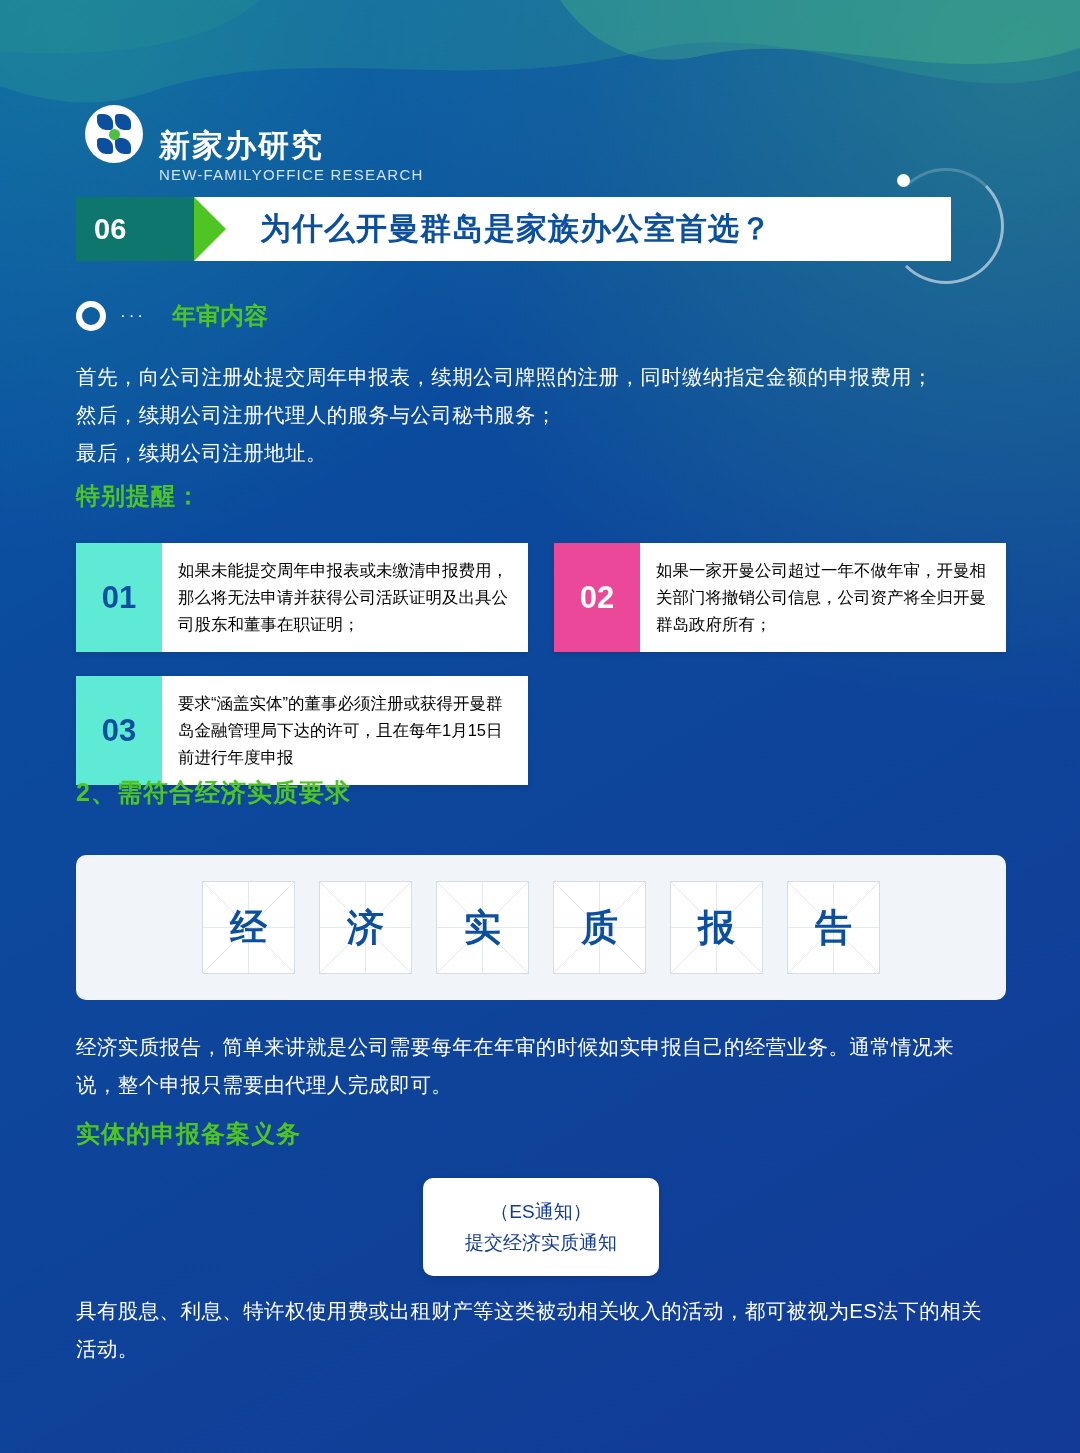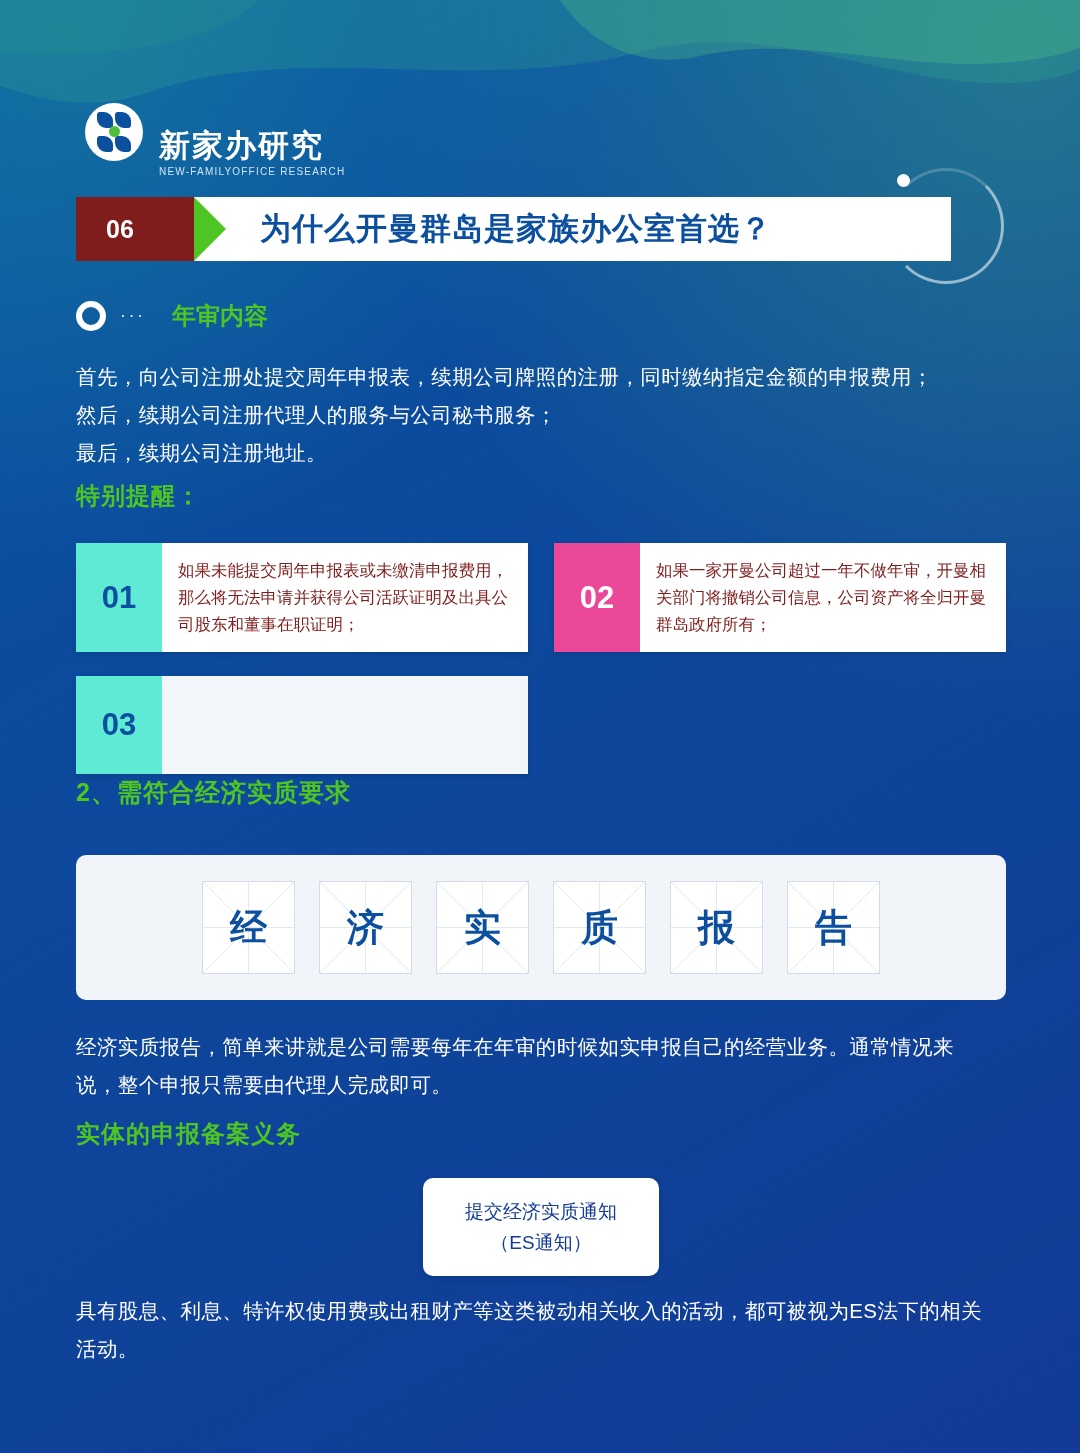--- a/index.html
+++ b/index.html
@@ -47,33 +47,33 @@
   .logo-mark .p4 { bottom: 9px; right: 12px; }
   .logo-mark .core {
     position: absolute; width: 11px; height: 11px; border-radius: 50%;
     background: #4fbf3f;
   }
   .logo-text { display: flex; flex-direction: column; line-height: 1; margin-top: 44px; }
   .logo-cn {
     color: #ffffff; font-size: 31px; font-weight: bold; letter-spacing: 2px;
   }
   .logo-en {
-    color: #cfe4f7; font-size: 10px; letter-spacing: 1.2px; margin-top: 6px;
+    color: #cfe4f7; font-size: 15px; letter-spacing: 1.2px; margin-top: 6px;
   }
 
   
   .headband {
     position: absolute; top: 197px; left: 76px;
     width: 875px; height: 64px;
     display: flex; align-items: stretch;
   }
   .headband .num {
-    width: 118px; background: #7f1d1d;
-    color: #ffffff; font-size: 25px; font-weight: bold;
-    display: flex; align-items: center; padding-left: 30px;
+    width: 118px; background: #0f766e;
+    color: #ffffff; font-size: 29px; font-weight: bold;
+    display: flex; align-items: center; padding-left: 18px;
     position: relative;
   }
   .headband .num::after {
     content: ""; position: absolute; right: -32px; top: 0;
     width: 0; height: 0;
     border-left: 32px solid #4ec523;
     border-top: 32px solid transparent;
     border-bottom: 32px solid transparent;
   }
   .headband .title {
@@ -131,21 +131,21 @@
     box-shadow: 0 2px 5px rgba(0,0,0,0.12);
   }
   .card .cnum {
     width: 86px; display: flex; align-items: center; justify-content: center;
     font-size: 31px; font-weight: bold; color: #0b4f9e;
     background: #5eead4;
   }
   .card.green .cnum { background: #ec4899; color: #ffffff; }
   .card .ctext {
     flex: 1; padding: 14px 18px 14px 16px;
-    color: #7f1d1d; font-size: 16.5px; line-height: 27px;
+    color: #000000; font-size: 16.5px; line-height: 27px;
     display: flex; align-items: center;
     background: #ffffff;
   }
 
   
   .sec2-title {
     position: absolute; top: 776px; left: 76px;
     color: #4ec523; font-size: 25px; font-weight: bold; letter-spacing: 1px;
   }
 
@@ -254,20 +254,21 @@
     <div class="card">
       <div class="cnum">01</div>
       <div class="ctext">如果未能提交周年申报表或未缴清申报费用，那么将无法申请并获得公司活跃证明及出具公司股东和董事在职证明；</div>
     </div>
     <div class="card green">
       <div class="cnum">02</div>
       <div class="ctext">如果一家开曼公司超过一年不做年审，开曼相关部门将撤销公司信息，公司资产将全归开曼群岛政府所有；</div>
     </div>
     <div class="card">
       <div class="cnum">03</div>
+      <div class="ctext">要求“涵盖实体”的董事必须注册或获得开曼群岛金融管理局下达的许可，且在每年1月15日前进行年度申报</div>
     </div>
   </div>
 
   <div class="sec2-title">2、需符合经济实质要求</div>
 
   <div class="charpanel">
     <div class="charbox">
       <span>经</span>
     </div>
     <div class="charbox">
@@ -288,22 +289,22 @@
   </div>
 
   <div class="block-es">
     <div class="para">经济实质报告，简单来讲就是公司需要每年在年审的时候如实申报自己的经营业务。通常情况来说，整个申报只需要由代理人完成即可。</div>
   </div>
 
   <div class="duty-title">实体的申报备案义务</div>
 
   <div class="pills">
     <div class="pill">
+      <div>（ES通知）</div>
       <div>提交经济实质通知</div>
-      <div>（ES通知）</div>
     </div>
   </div>
 
   <div class="block-footer">
     <div class="para">具有股息、利息、特许权使用费或出租财产等这类被动相关收入的活动，都可被视为ES法下的相关活动。</div>
   </div>
 
 </div>
 
 </body></html>

